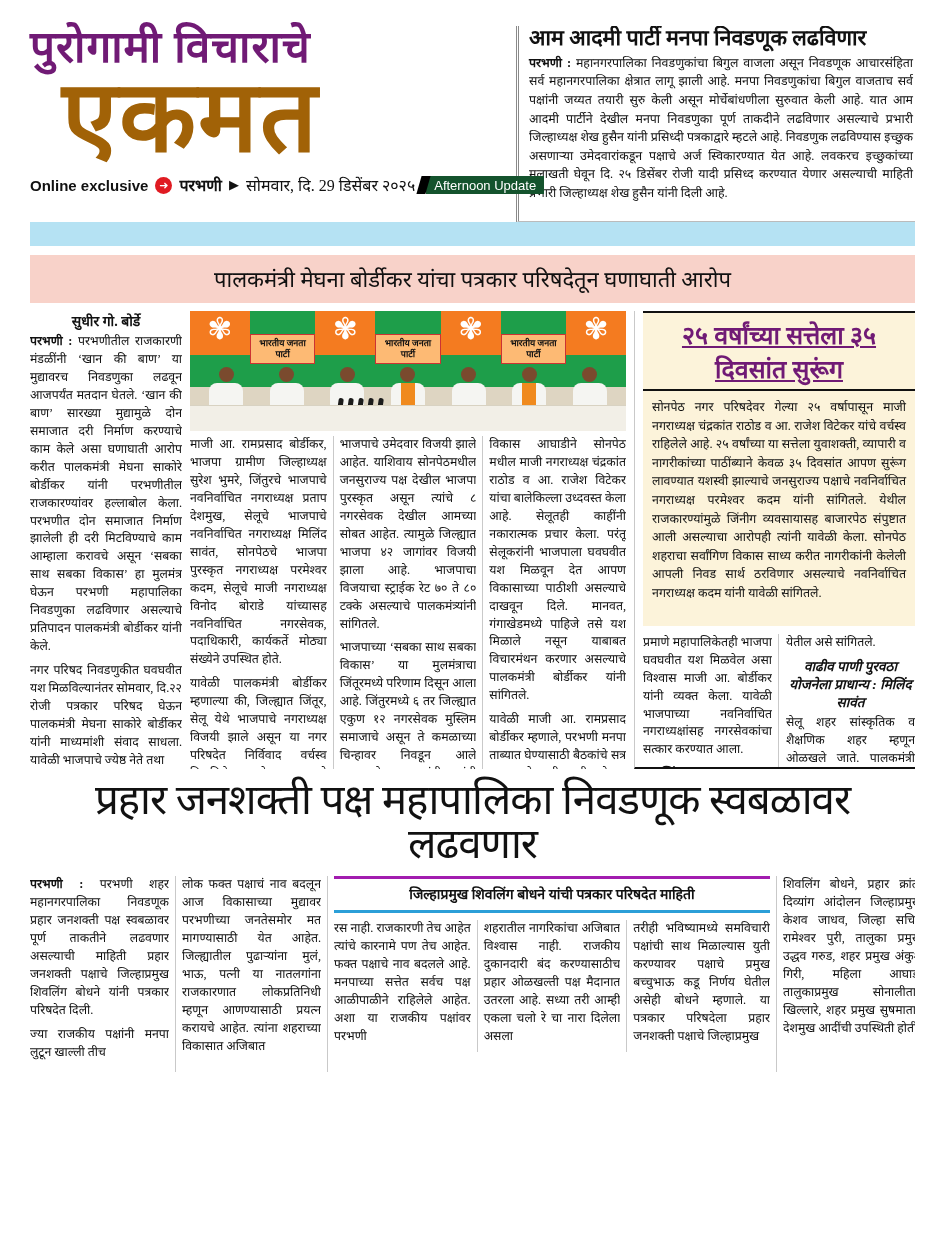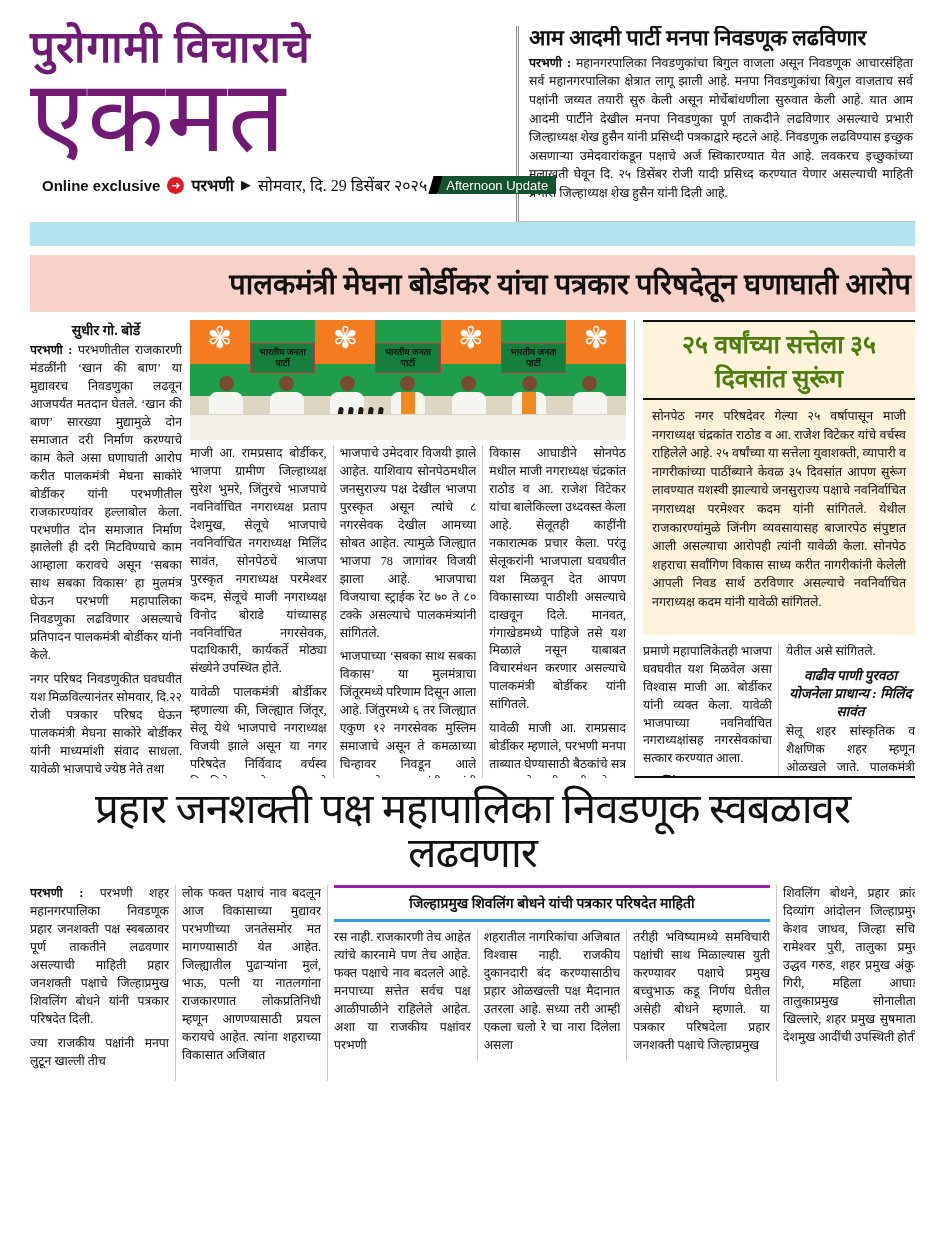--- a/index.html
+++ b/index.html
@@ -4,70 +4,70 @@
 <style>
   html,body{margin:0;padding:0;background:#ffffff;}
   body{width:945px;height:1236px;overflow:hidden;position:relative;
        font-family:"Liberation Serif",serif;color:#111;}
   .page{box-sizing:border-box;width:945px;height:1236px;padding:26px 30px 0 30px;}
 
   
   .header{display:flex;gap:14px;height:196px;}
   .logo-block{width:472px;flex:none;}
   .logo-tagline{color:#701a75;font-weight:bold;font-size:44px;line-height:1.0;letter-spacing:1px;}
-  .logo-title{color:#701a75;font-weight:normal;font-size:100px;line-height:.92;margin-top:2px;letter-spacing:2px;}
-  .date-bar{display:flex;align-items:center;gap:7px;margin-top:10px;white-space:nowrap;margin-left:12px;}
+  .logo-title{color:#a16207;font-weight:bold;font-size:100px;line-height:.92;margin-top:2px;letter-spacing:2px;margin-left:32px;}
+  .date-bar{display:flex;align-items:center;gap:7px;margin-top:10px;white-space:nowrap;}
   .online-ex{font-family:"Liberation Sans",sans-serif;font-weight:bold;font-size:15px;}
   .arrow-ico{width:17px;height:17px;border-radius:50%;background:#e01b22;color:#fff;
              display:inline-flex;align-items:center;justify-content:center;font-size:11px;flex:none;}
   .edition{font-weight:bold;font-size:16px;}
   .play-ico{font-size:13px;color:#111;}
   .date-text{font-size:16px;}
   .badge{position:relative;margin-left:4px;background:#14532d;color:#fff;
          font-family:"Liberation Sans",sans-serif;font-size:13px;padding:2px 8px 1px;}
   .badge::before{content:"";position:absolute;left:-7px;top:0;bottom:0;width:9px;background:#000;transform:skewX(-16deg);}
   .top-story{flex:1;border-left:3px double #8a8a8a;border-bottom:1px solid #bbb;
              padding:0 2px 6px 10px;overflow:hidden;}
   .top-story h2{margin:0 0 3px;font-size:21.5px;line-height:1.15;}
   .top-story p{margin:0;font-size:12.4px;line-height:1.5;text-align:justify;}
   .dl{font-weight:bold;}
 
   
   .blue-band{height:12px;background:#b5e2f3;}
   .lead-head{text-align:center;font-weight:900;font-size:62px;line-height:1.06;
              letter-spacing:-1px;padding:8px 0 10px;}
-  .strapline{margin-top:9px;background:#f8d2c9;text-align:right;font-weight:bold;
-             font-size:29px;padding:8px 4px 10px;}
+  .strapline{margin-top:9px;background:#f8d2c9;text-align:center;font-weight:normal;
+             font-size:22px;padding:8px 4px 10px;}
 
   
   .main{display:flex;gap:8px;margin-top:8px;height:458px;overflow:hidden;}
   .m-col1{width:152px;flex:none;overflow:hidden;}
   .byline{text-align:center;font-weight:bold;font-size:14px;margin-bottom:3px;}
   .body-txt{font-size:12.3px;line-height:1.46;text-align:justify;margin:0 0 6px;}
   .m-mid{width:436px;flex:none;}
   .m-mid-cols{display:flex;height:334px;overflow:hidden;}
   .m-mid-cols>div{flex:1;overflow:hidden;}
   .m-mid-cols>div+div{border-left:1px solid #c9c9c9;margin-left:6px;padding-left:6px;}
   .m-right{flex:1;border-left:1px solid #c9c9c9;padding-left:8px;border-bottom:2px solid #111;
            padding-bottom:4px;overflow:hidden;}
   .side-head{background:#fcf3da;border-top:2px solid #111;border-bottom:2px solid #111;
-             color:#4d7c0f;font-weight:800;font-size:25px;text-align:center;padding:4px 2px;}
+             color:#701a75;font-weight:800;font-size:25px;text-align:center;padding:4px 2px;text-decoration:underline;}
   .side-lead{background:#fcf3da;padding:7px 9px 23px;margin:0;font-size:12.4px;line-height:1.5;text-align:justify;}
   .side-cols{display:flex;margin-top:8px;}
   .side-cols>div{flex:1;overflow:hidden;}
   .side-cols>div+div{border-left:1px solid #c9c9c9;margin-left:6px;padding-left:7px;}
   .subhead{text-align:center;font-weight:bold;font-size:13.5px;line-height:1.35;margin:2px 0;font-style:italic;}
 
   
   .photo{height:120px;margin-bottom:5px;position:relative;overflow:hidden;background:#ded5c2;}
   .flags{position:absolute;top:0;left:0;right:0;height:76px;display:flex;}
   .flag{flex:1;background:linear-gradient(180deg,#f47b20 58%,#1e9e4a 58%);
         display:flex;align-items:flex-start;justify-content:center;color:#fff;font-size:30px;line-height:1.2;}
   .board{flex:1.1;background:#1e9e4a;display:flex;align-items:center;justify-content:center;}
-  .board>span{background:#15803d;color:#111;font-weight:bold;font-size:9px;line-height:1.25;
+  .board>span{background:#fdba74;color:#111;font-weight:bold;font-size:9px;line-height:1.25;
               text-align:center;padding:3px 4px;border:1px solid #c33;}
   .people{position:absolute;bottom:24px;left:0;right:0;display:flex;justify-content:space-around;padding:0 6px;}
   .person{display:flex;flex-direction:column;align-items:center;}
   .head{width:15px;height:15px;border-radius:50%;background:#7a4a2e;}
   .torso{width:34px;height:24px;background:#f5f5f2;border-radius:8px 8px 0 0;margin-top:1px;}
   .torso.scarf{background:linear-gradient(90deg,#f5f5f2 28%,#f08a1e 28%,#f08a1e 72%,#f5f5f2 72%);}
   .table{position:absolute;bottom:0;left:0;right:0;height:25px;background:#f2efe7;border-top:1px solid #d8d2c2;}
   .mics{position:absolute;bottom:20px;left:34%;display:flex;gap:5px;}
   .mic{width:5px;height:13px;background:#1c1c1c;border-radius:2px;transform:rotate(8deg);}
 
@@ -175,21 +175,21 @@
             <div class="mic"></div>
         </div>
         <div class="table"></div>
       </div>
       <div class="m-mid-cols">
         <div>
           <p class="body-txt">माजी आ. रामप्रसाद बोर्डीकर, भाजपा ग्रामीण जिल्हाध्यक्ष सुरेश भुमरे, जिंतुरचे भाजपाचे नवनिर्वाचित नगराध्यक्ष प्रताप देशमुख, सेलूचे भाजपाचे नवनिर्वाचित नगराध्यक्ष मिलिंद सावंत, सोनपेठचे भाजपा पुरस्कृत नगराध्यक्ष परमेश्वर कदम, सेलूचे माजी नगराध्यक्ष विनोद बोराडे यांच्यासह नवनिर्वाचित नगरसेवक, पदाधिकारी, कार्यकर्ते मोठ्या संख्येने उपस्थित होते.</p>
           <p class="body-txt">यावेळी पालकमंत्री बोर्डीकर म्हणाल्या की, जिल्ह्यात जिंतूर, सेलू येथे भाजपाचे नगराध्यक्ष विजयी झाले असून या नगर परिषदेत निर्विवाद वर्चस्व मिळविले आहे. भाजपाने जिल्ह्यात १७२ पैकी ८६ जागांवर निवडणुका लढविल्या. यात ३४ जागांवर</p>
         </div>
         <div>
-          <p class="body-txt">भाजपाचे उमेदवार विजयी झाले आहेत. याशिवाय सोनपेठमधील जनसुराज्य पक्ष देखील भाजपा पुरस्कृत असून त्यांचे ८ नगरसेवक देखील आमच्या सोबत आहेत. त्यामुळे जिल्ह्यात भाजपा 78 जागांवर विजयी झाला आहे. भाजपाचा विजयाचा स्ट्राईक रेट ७० ते ८० टक्के असल्याचे पालकमंत्र्यांनी सांगितले.</p>
+          <p class="body-txt">भाजपाचे उमेदवार विजयी झाले आहेत. याशिवाय सोनपेठमधील जनसुराज्य पक्ष देखील भाजपा पुरस्कृत असून त्यांचे ८ नगरसेवक देखील आमच्या सोबत आहेत. त्यामुळे जिल्ह्यात भाजपा ४२ जागांवर विजयी झाला आहे. भाजपाचा विजयाचा स्ट्राईक रेट ७० ते ८० टक्के असल्याचे पालकमंत्र्यांनी सांगितले.</p>
           <p class="body-txt">भाजपाच्या ‘सबका साथ सबका विकास’ या मुलमंत्राचा जिंतूरमध्ये परिणाम दिसून आला आहे. जिंतुरमध्ये ६ तर जिल्ह्यात एकुण १२ नगरसेवक मुस्लिम समाजाचे असून ते कमळाच्या चिन्हावर निवडून आले असल्याचे पालकमंत्री यांनी आवर्जुन नमूद केले. एवढेच नव्हेतर भाजपा पुरस्कृत जनसुराज्य पक्ष अर्थात परिवर्तन</p>
         </div>
         <div>
           <p class="body-txt">विकास आघाडीने सोनपेठ मधील माजी नगराध्यक्ष चंद्रकांत राठोड व आ. राजेश विटेकर यांचा बालेकिल्ला उध्दवस्त केला आहे. सेलूतही काहींनी नकारात्मक प्रचार केला. परंतू सेलूकरांनी भाजपाला घवघवीत यश मिळवून देत आपण विकासाच्या पाठीशी असल्याचे दाखवून दिले. मानवत, गंगाखेडमध्ये पाहिजे तसे यश मिळाले नसून याबाबत विचारमंथन करणार असल्याचे पालकमंत्री बोर्डीकर यांनी सांगितले.</p>
           <p class="body-txt">यावेळी माजी आ. रामप्रसाद बोर्डीकर म्हणाले, परभणी मनपा ताब्यात घेण्यासाठी बैठकांचे सत्र सुरू आहे. युती जाहीर होताच ज्यांचा उमेदवार सक्षम असेल त्यांना उमेदवारी दिली जाईल. नगर परिषद</p>
         </div>
       </div>
     </div>
 
     <div class="m-right">

